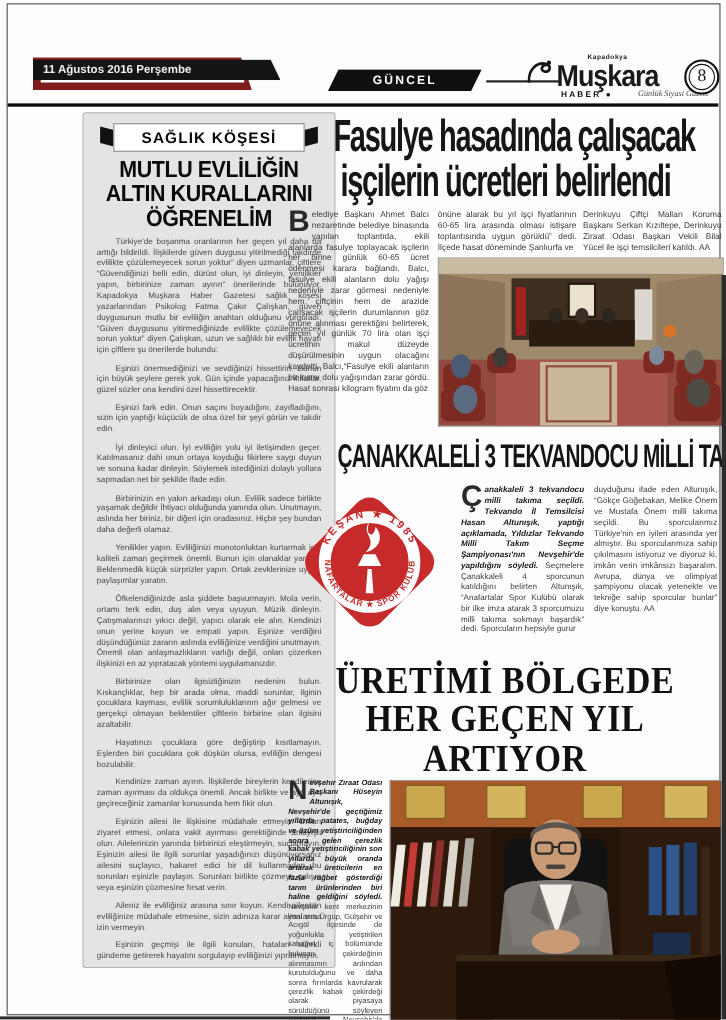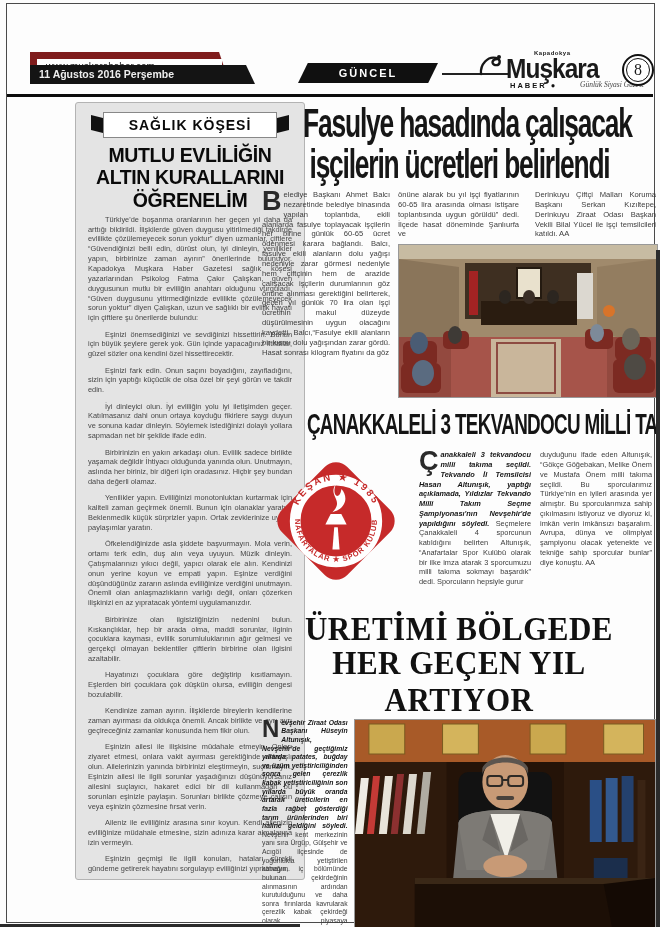--- a/index.html
+++ b/index.html
@@ -5,21 +5,21 @@
   html,body{margin:0;padding:0;background:#fff;}
   .page{position:relative;width:660px;height:927px;background:#fdfdfd;overflow:hidden;
         font-family:"Liberation Sans",sans-serif;color:#1a1a1a;}
   .frame{position:absolute;left:6px;top:3px;right:5px;bottom:4px;border:1.5px solid #4a4a4a;pointer-events:none;}
   .scan-edge-r{position:absolute;right:0;top:250px;bottom:0;width:4px;background:#2b2b2b;}
   .scan-edge-b{position:absolute;left:0;bottom:0;width:300px;height:3px;background:#2b2b2b;}
 
   
   .url-tab{position:absolute;left:30px;top:52px;width:176px;height:16px;background:#fff;border:7px solid #7f1d1d;
            font-size:10px;line-height:15px;padding-left:9px;clip-path:polygon(0 0,95% 0,100% 100%,0 100%);}
-  .date-bar{position:absolute;left:30px;top:65px;width:216px;height:19px;background:#141414;color:#eee;
+  .date-bar{position:absolute;left:30px;top:54px;width:216px;height:19px;background:#141414;color:#eee;
             font-size:10.5px;font-weight:bold;line-height:19px;padding-left:9px;
             clip-path:polygon(0 0,96% 0,100% 100%,0 100%);}
   .section-ribbon{position:absolute;left:298px;top:63px;width:140px;height:20px;background:#101010;color:#fff;
             font-size:11px;font-weight:bold;letter-spacing:2px;text-align:center;line-height:20px;
             clip-path:polygon(7% 0,100% 0,93% 100%,0 100%);}
   .ribbon-line{position:absolute;left:442px;top:73px;width:66px;height:2px;background:#222;}
   .brand{position:absolute;left:500px;top:50px;width:120px;height:42px;}
   .brand-top{position:absolute;left:34px;top:0;font-size:6px;font-weight:bold;letter-spacing:.5px;color:#222;}
   .brand-name{position:absolute;left:6px;top:3px;font-size:26px;font-weight:900;letter-spacing:-1px;
               transform:scale(0.94,1.05);transform-origin:left top;white-space:nowrap;}
@@ -50,21 +50,21 @@
   
   .main{position:absolute;left:262px;top:100px;width:394px;}
   .h1-line{height:41px;text-align:center;overflow:visible;}
   .h1-line span{display:inline-block;white-space:nowrap;font-size:33px;font-weight:900;letter-spacing:-1.5px;
                 transform:scale(0.8,1.24);transform-origin:center top;color:#161616;}
   .body-row{display:flex;gap:8px;margin-top:8px;}
   .bodytxt{font-size:7.6px;line-height:1.3;color:#3c3c3c;text-align:justify;}
   .dropcap{float:left;font-size:27px;line-height:.78;font-weight:bold;color:#2a2a2a;margin:1px 2px 0 0;}
   .col1{width:128px;}
   .rightzone{width:258px;}
-  .minirow{display:flex;gap:16px;}
+  .minirow{display:flex;gap:6px;}
   .minirow .mcol{flex:1;}
   .photo1{margin-top:5px;width:258px;height:152px;display:block;border:1px solid #999;}
 
   .h2-line{margin-top:9px;height:33px;text-align:center;}
   .h2-line span{display:inline-block;white-space:nowrap;font-size:23px;font-weight:900;letter-spacing:-.8px;
                 transform:scale(0.82,1.3);transform-origin:center top;color:#141414;}
   .tk-row{display:flex;gap:9px;margin-top:10px;height:152px;}
   .logo-box{width:148px;display:flex;align-items:flex-start;justify-content:center;}
   .tcol{width:112px;font-size:7.4px;line-height:1.32;color:#3c3c3c;text-align:justify;overflow:hidden;}
   .bold-lead{font-weight:bold;color:#161616;font-style:italic;}

